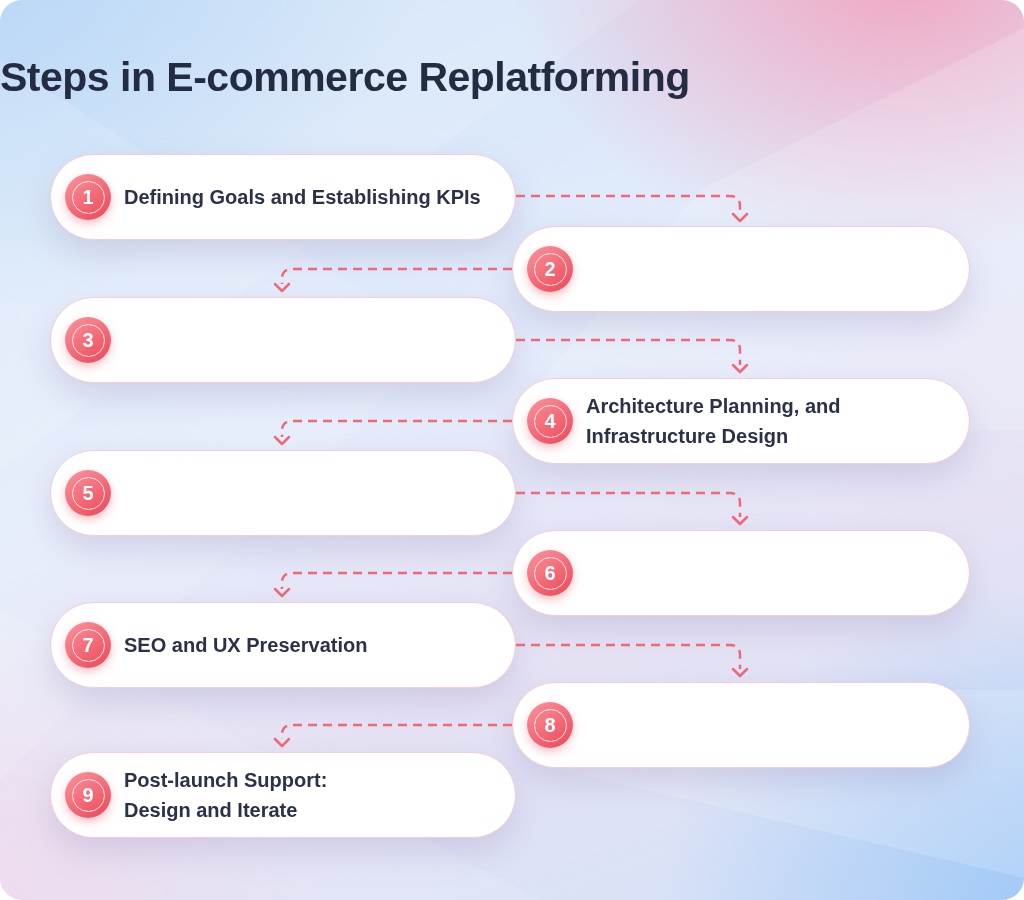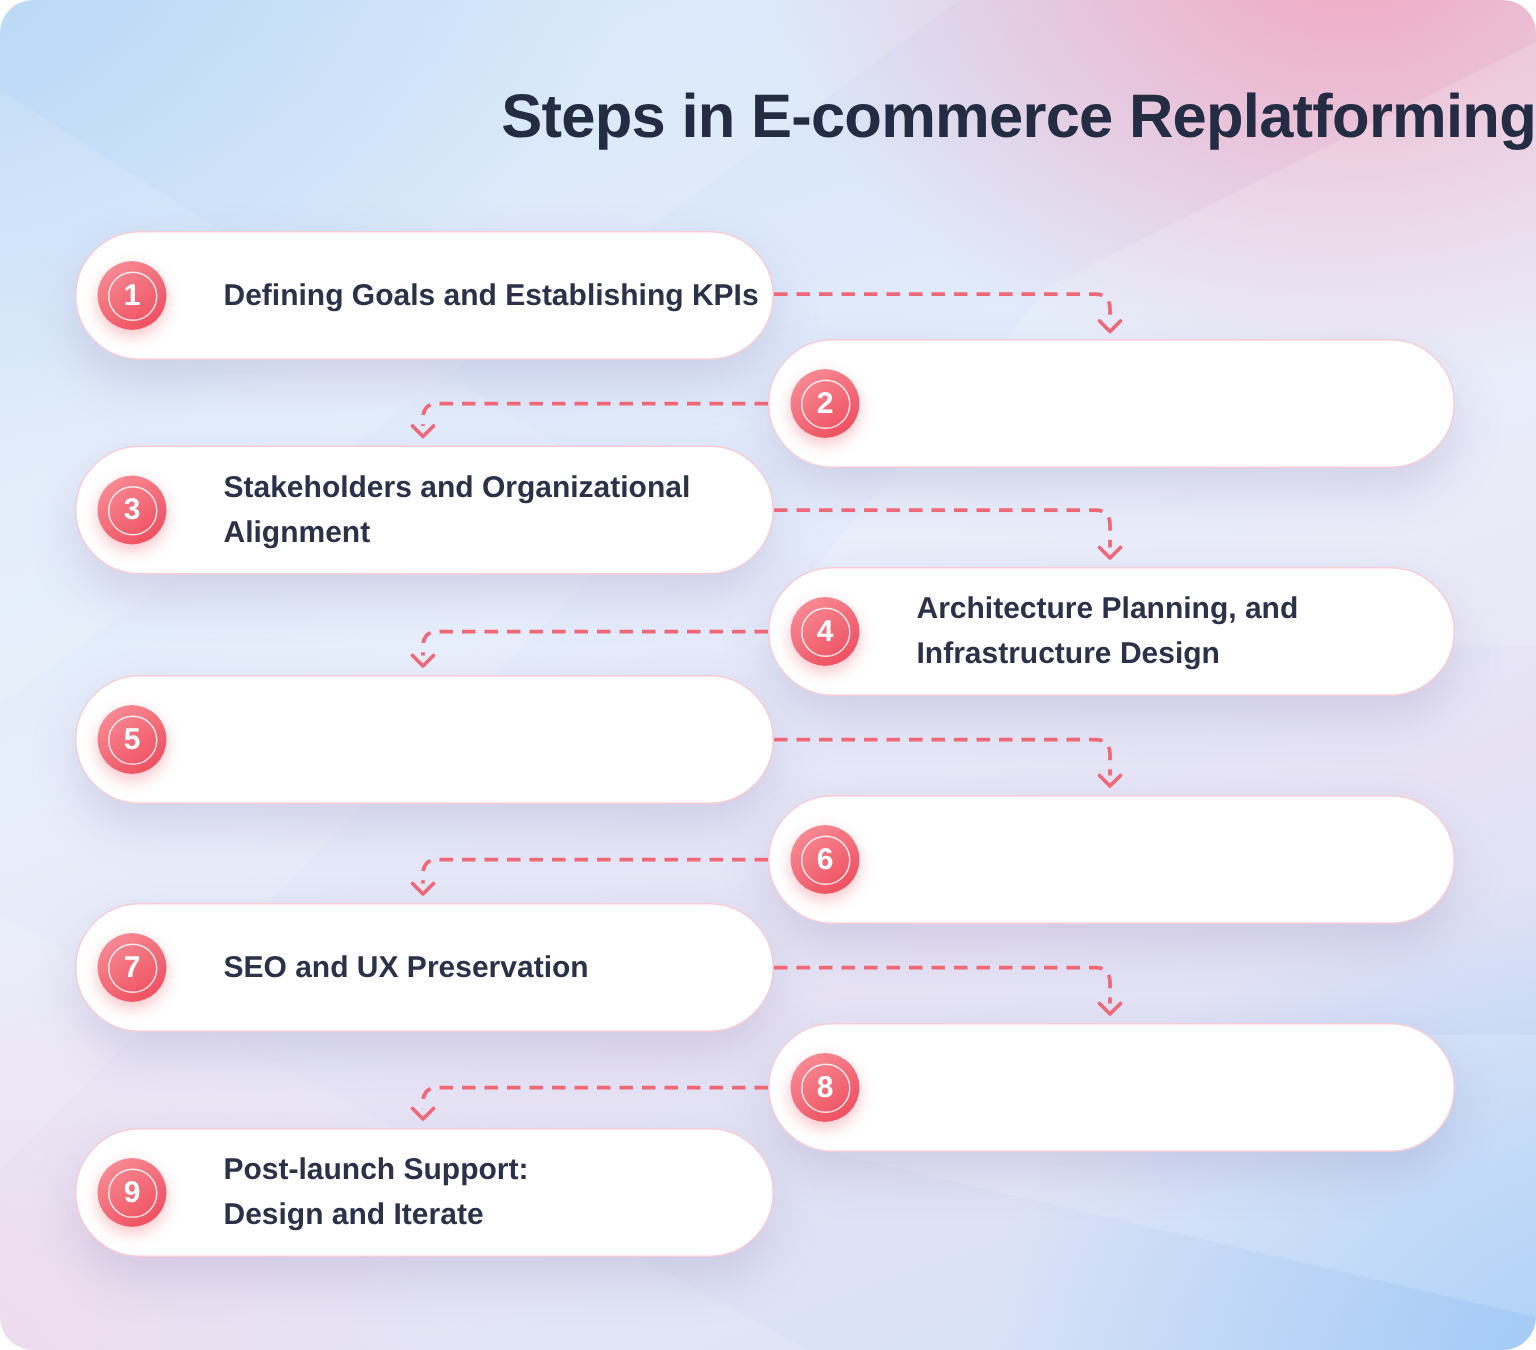--- a/index.html
+++ b/index.html
@@ -11,21 +11,21 @@
     background:
       radial-gradient(ellipse 560px 420px at 88% -4%, rgba(243,162,190,.95) 0%, rgba(243,162,190,0) 70%),
       radial-gradient(ellipse 620px 480px at 106% 102%, rgba(151,196,246,.95) 0%, rgba(151,196,246,0) 70%),
       radial-gradient(ellipse 700px 520px at -8% -6%, rgba(168,206,244,.95) 0%, rgba(168,206,244,0) 72%),
       radial-gradient(ellipse 560px 460px at -6% 104%, rgba(238,213,235,.9) 0%, rgba(238,213,235,0) 70%),
       linear-gradient(160deg,#cfe3f9 0%,#e4ecfb 42%,#e6e2f4 68%,#d3e2f8 100%);
   }
   .facets{position:absolute;inset:0;pointer-events:none;}
 
   .title{
-    position:absolute;top:54px;left:0;width:1024px;text-align:right;
+    position:absolute;top:54px;left:0;width:1024px;text-align:left;
     font-size:41px;font-weight:800;letter-spacing:-0.5px;color:#232c43;
   }
 
   .card{
     position:absolute;height:86px;border-radius:43px;background:#ffffff;
     border:1px solid #f7ccd5;
     box-shadow:0 14px 30px rgba(150,140,185,.28);
     display:flex;align-items:center;gap:13px;padding-left:14px;box-sizing:border-box;
   }
   .card.left{left:50px;width:466px;}
@@ -42,21 +42,20 @@
   .badge-ring{
     width:31px;height:31px;border-radius:50%;
     border:1.5px solid rgba(255,255,255,.85);
     display:flex;align-items:center;justify-content:center;
   }
   .badge-num{color:#ffffff;font-size:20px;font-weight:700;line-height:1;}
 
   .label{
     font-size:20px;font-weight:700;line-height:30px;color:#2a3149;
     white-space:pre-line;
-    margin-left:25px;
   }
 
   .connectors{position:absolute;inset:0;pointer-events:none;}
 </style>
 </head>
 <body>
 
 <div class="stage">
 
   <svg class="facets" width="1024" height="900" viewBox="0 0 1024 900" aria-hidden="true">
@@ -85,22 +84,20 @@
         </span>
       </div>
   </div>
 
   <div class="card left p3">
     <div class="badge">
         <span class="badge-ring">
           <span class="badge-num">3</span>
         </span>
       </div>
-    <div class="label">Stakeholders and Organizational
-Alignment</div>
   </div>
 
   <div class="card right p4">
     <div class="badge">
         <span class="badge-ring">
           <span class="badge-num">4</span>
         </span>
       </div>
     <div class="label">Architecture Planning, and
 Infrastructure Design</div>

